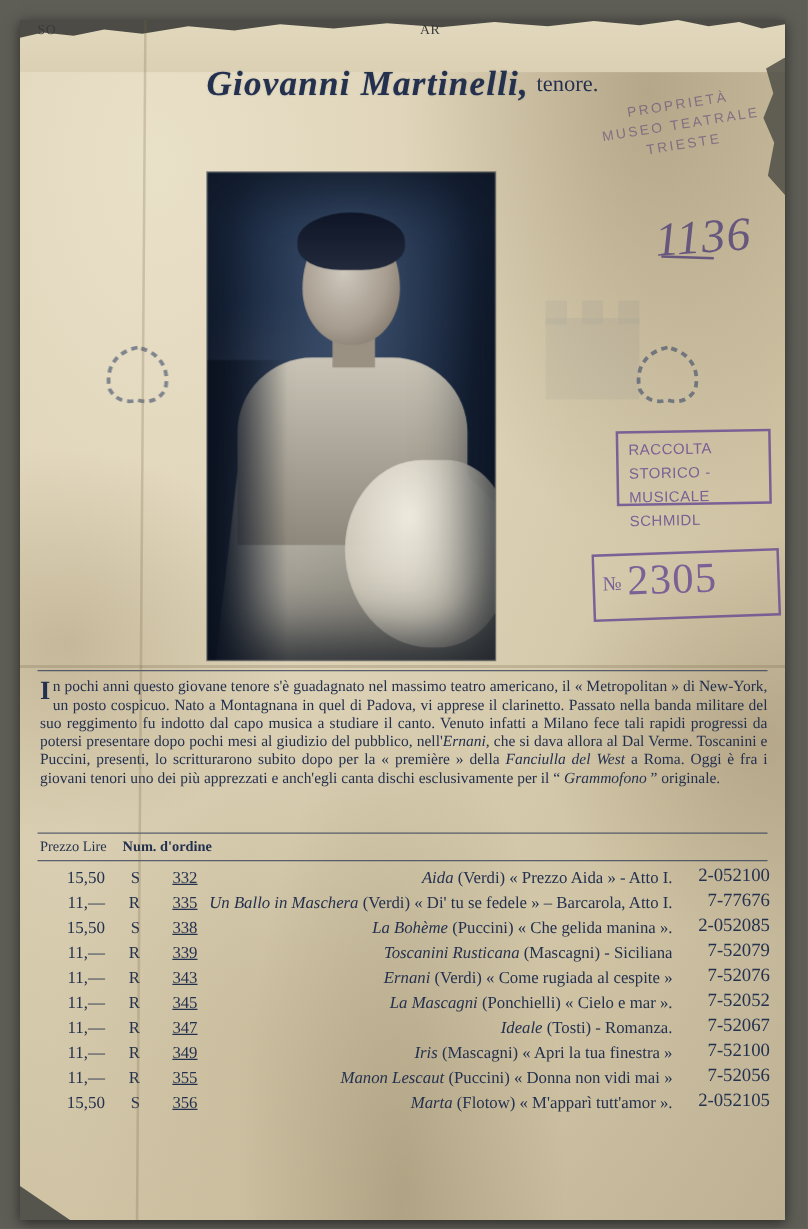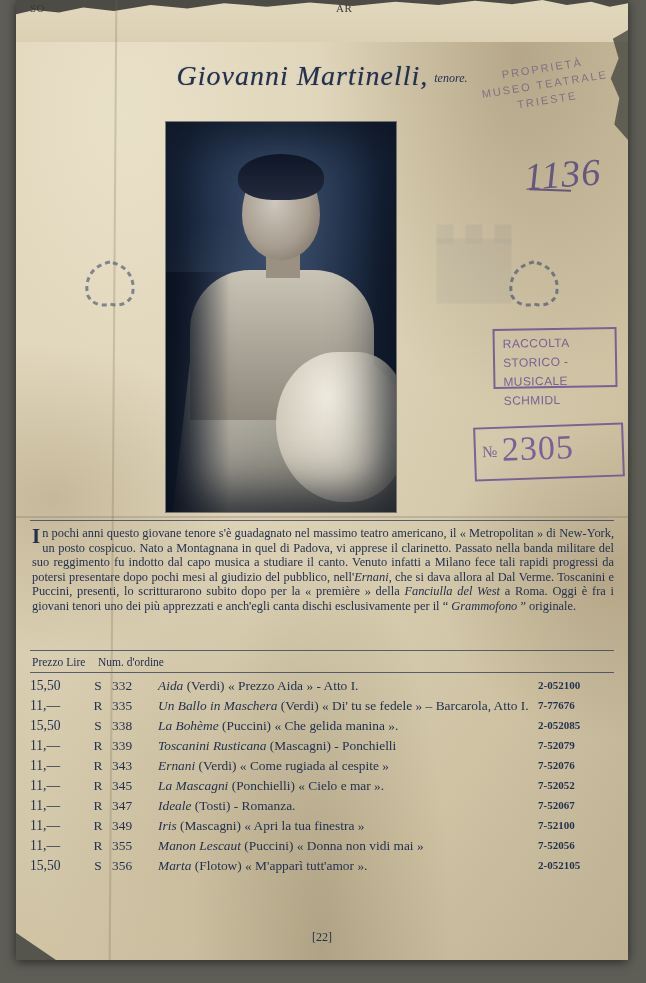--- a/index.html
+++ b/index.html
@@ -18,21 +18,21 @@
     position: relative;
     width: 646px;
     height: 983px;
     background: #5e5d56;
   }
 
   
   .card {
     position: absolute;
     left: 16px;
-    top: 0;
+    top: 16px;
     width: 612px;
     height: 960px;
     background:
       radial-gradient(ellipse at 18% 12%, #e9e0c8 0%, #ddd2b6 38%, #cfc3a4 72%, #bdb093 100%);
     box-shadow: 0 2px 10px rgba(0,0,0,0.55);
     overflow: hidden;
   }
   
   .card::before {
     content: "";
@@ -93,32 +93,30 @@
   .header {
     position: absolute;
     left: 0; top: 36px;
     width: 612px;
     text-align: center;
   }
   .header .name {
     display: inline-block;
     font-family: "Liberation Serif", serif;
     font-style: italic;
-    font-weight: normal;
+    font-weight: bold;
     font-size: 28px;
     letter-spacing: 1px;
     color: #24314e;
     text-shadow: 0 0 1px rgba(40,55,85,.5);
-    margin-top: 24px;
   }
   .header .role {
     display: inline-block;
     font-family: "Liberation Serif", serif;
-    font-style: italic;
-    font-size: 12px;
+    font-size: 18px;
     color: #24314e;
     margin-left: 6px;
     vertical-align: 3px;
   }
 
   
   .frag {
     position: absolute;
     font-family: "Liberation Serif", serif;
     font-size: 11px;
@@ -306,41 +304,42 @@
 
   
   .list-head {
     position: absolute;
     left: 16px; top: 656px;
     font-family: "Liberation Serif", serif;
     font-size: 11.5px;
     color: #24314e;
   }
   .list-head .c1 { position: absolute; left: 0; width: 62px; }
-  .list-head .c2 { position: absolute; left: 66px; width: 108px; }
+  .list-head .c2 { position: absolute; left: 66px; width: 108px; font-weight: bold; }
 
   table.records {
     position: absolute;
     left: 14px; top: 676px;
     width: 586px;
     border-collapse: collapse;
     font-family: "Liberation Serif", serif;
     font-size: 13.4px;
     color: #24314e;
   }
   table.records td {
     padding: 2px 0 3px 0;
     vertical-align: top;
     line-height: 15px;
+    text-align: right;
   }
   td.price { width: 54px; font-size: 13.6px; }
   td.side  { width: 28px; text-align: center; }
-  td.num   { width: 46px; }
+  td.num   { width: 46px; text-decoration: underline; }
   td.title { padding-left: 10px; }
-  td.cat   { width: 78px; text-align: left; font-size: 11px; padding-left: 4px; font-weight: bold; }
+  td.cat   { width: 78px; text-align: left; font-size: 15px; padding-left: 4px; }
   td.title i { font-style: italic; }
   td.title .work { font-style: italic; }
 
   .footer-page {
     position: absolute;
     left: 0; top: 930px;
     width: 612px;
     text-align: center;
     font-family: "Liberation Serif", serif;
     font-size: 12px;
@@ -470,21 +469,21 @@
             <td class="price">15,50</td>
             <td class="side">S</td>
             <td class="num">338</td>
             <td class="title"><i class="work">La Bohème</i> <span>(Puccini)</span> <span>« Che gelida manina ».</span></td>
             <td class="cat">2-052085</td>
           </tr>
           <tr>
             <td class="price">11,—</td>
             <td class="side">R</td>
             <td class="num">339</td>
-            <td class="title"><i class="work">Toscanini Rusticana</i> <span>(Mascagni)</span> <span>- Ponchielli</span></td>
+            <td class="title"><i class="work">Toscanini Rusticana</i> <span>(Mascagni)</span> <span>- Siciliana</span></td>
             <td class="cat">7-52079</td>
           </tr>
           <tr>
             <td class="price">11,—</td>
             <td class="side">R</td>
             <td class="num">343</td>
             <td class="title"><i class="work">Ernani</i> <span>(Verdi)</span> <span>« Come rugiada al cespite »</span></td>
             <td class="cat">7-52076</td>
           </tr>
           <tr>
@@ -518,21 +517,20 @@
           <tr>
             <td class="price">15,50</td>
             <td class="side">S</td>
             <td class="num">356</td>
             <td class="title"><i class="work">Marta</i> <span>(Flotow)</span> <span>« M'apparì tutt'amor ».</span></td>
             <td class="cat">2-052105</td>
           </tr>
         </tbody>
     </table>
 
-    <div class="footer-page">[22]</div>
     <div class="footer-segue">
       <span>Segue:</span>
       <i>Martinelli.</i>
     </div>
 
     <div class="crease" id="crease-1"></div>
     <div class="crease" id="crease-2"></div>
   </div>
 </div>
 

